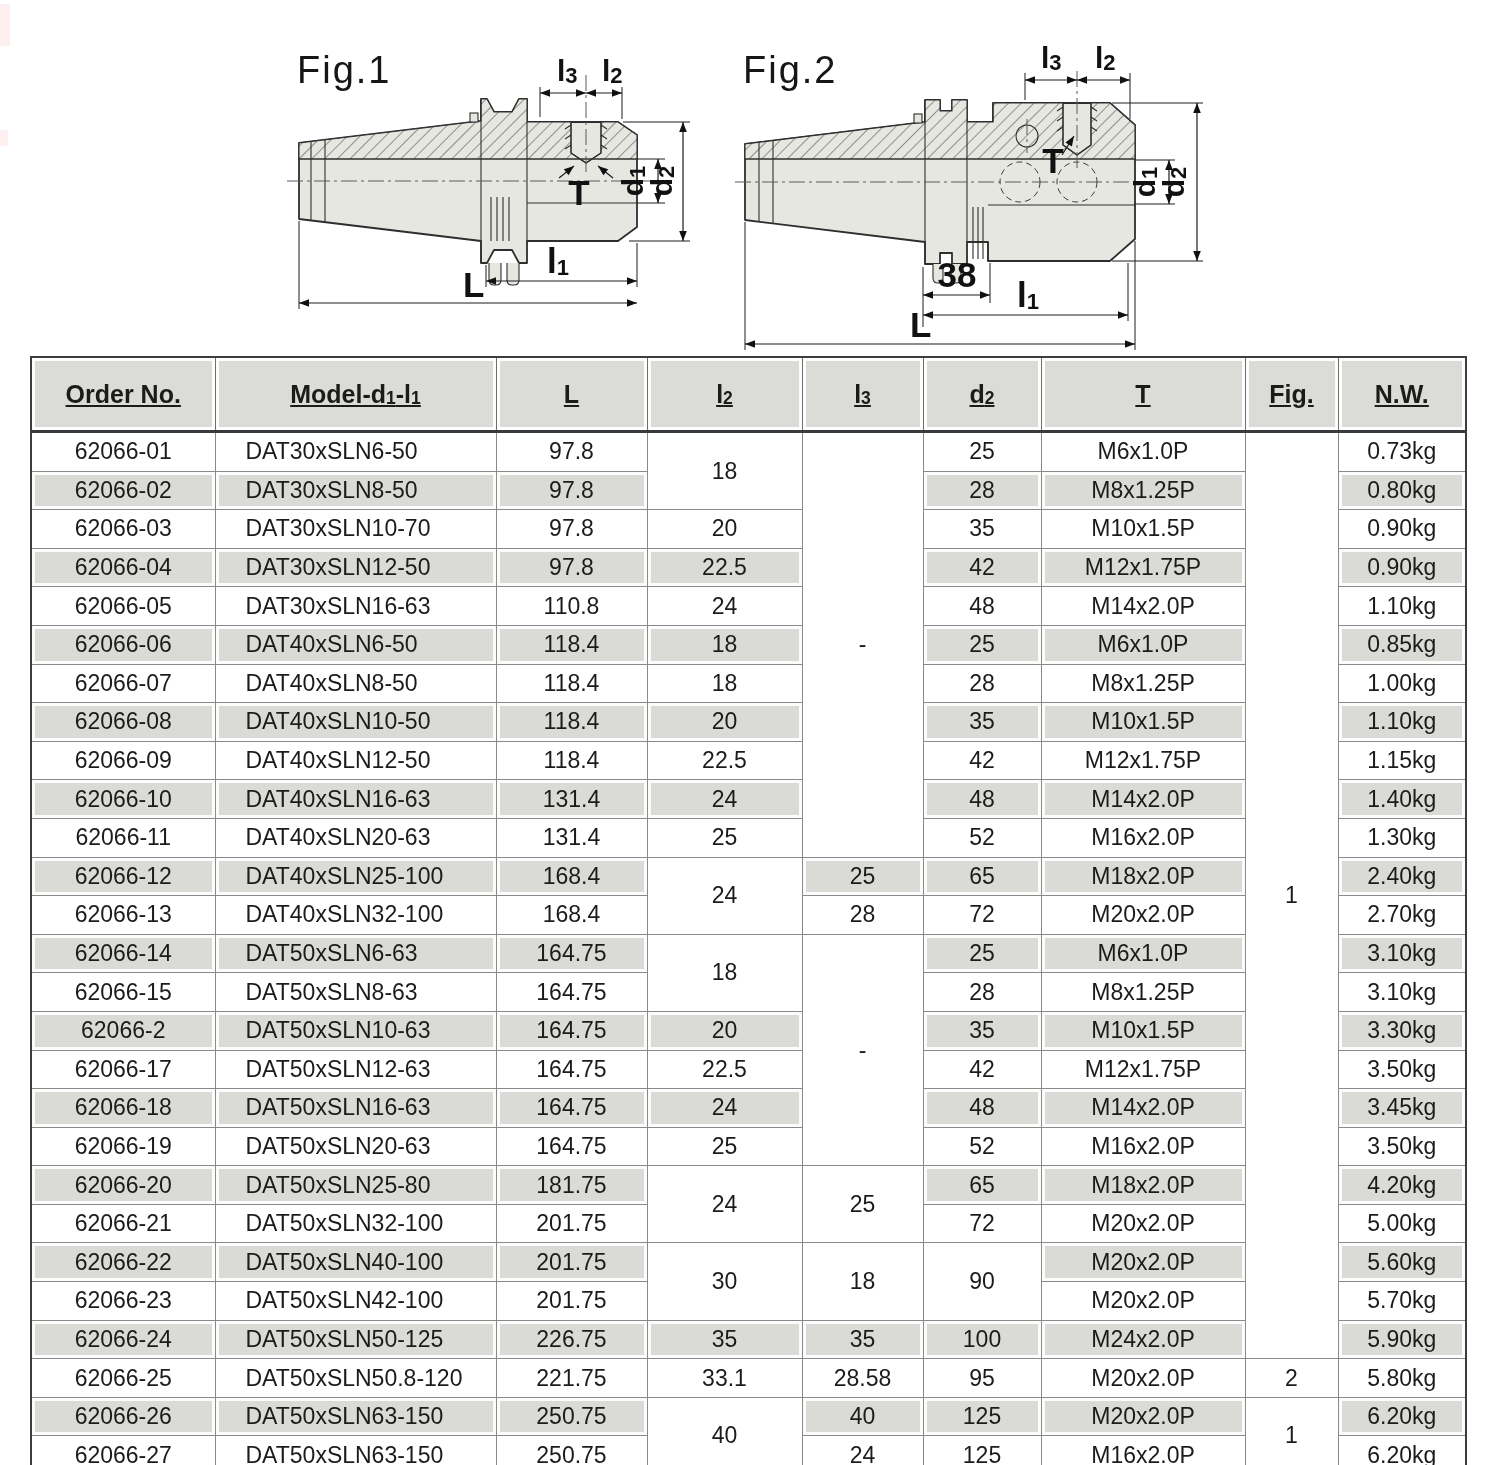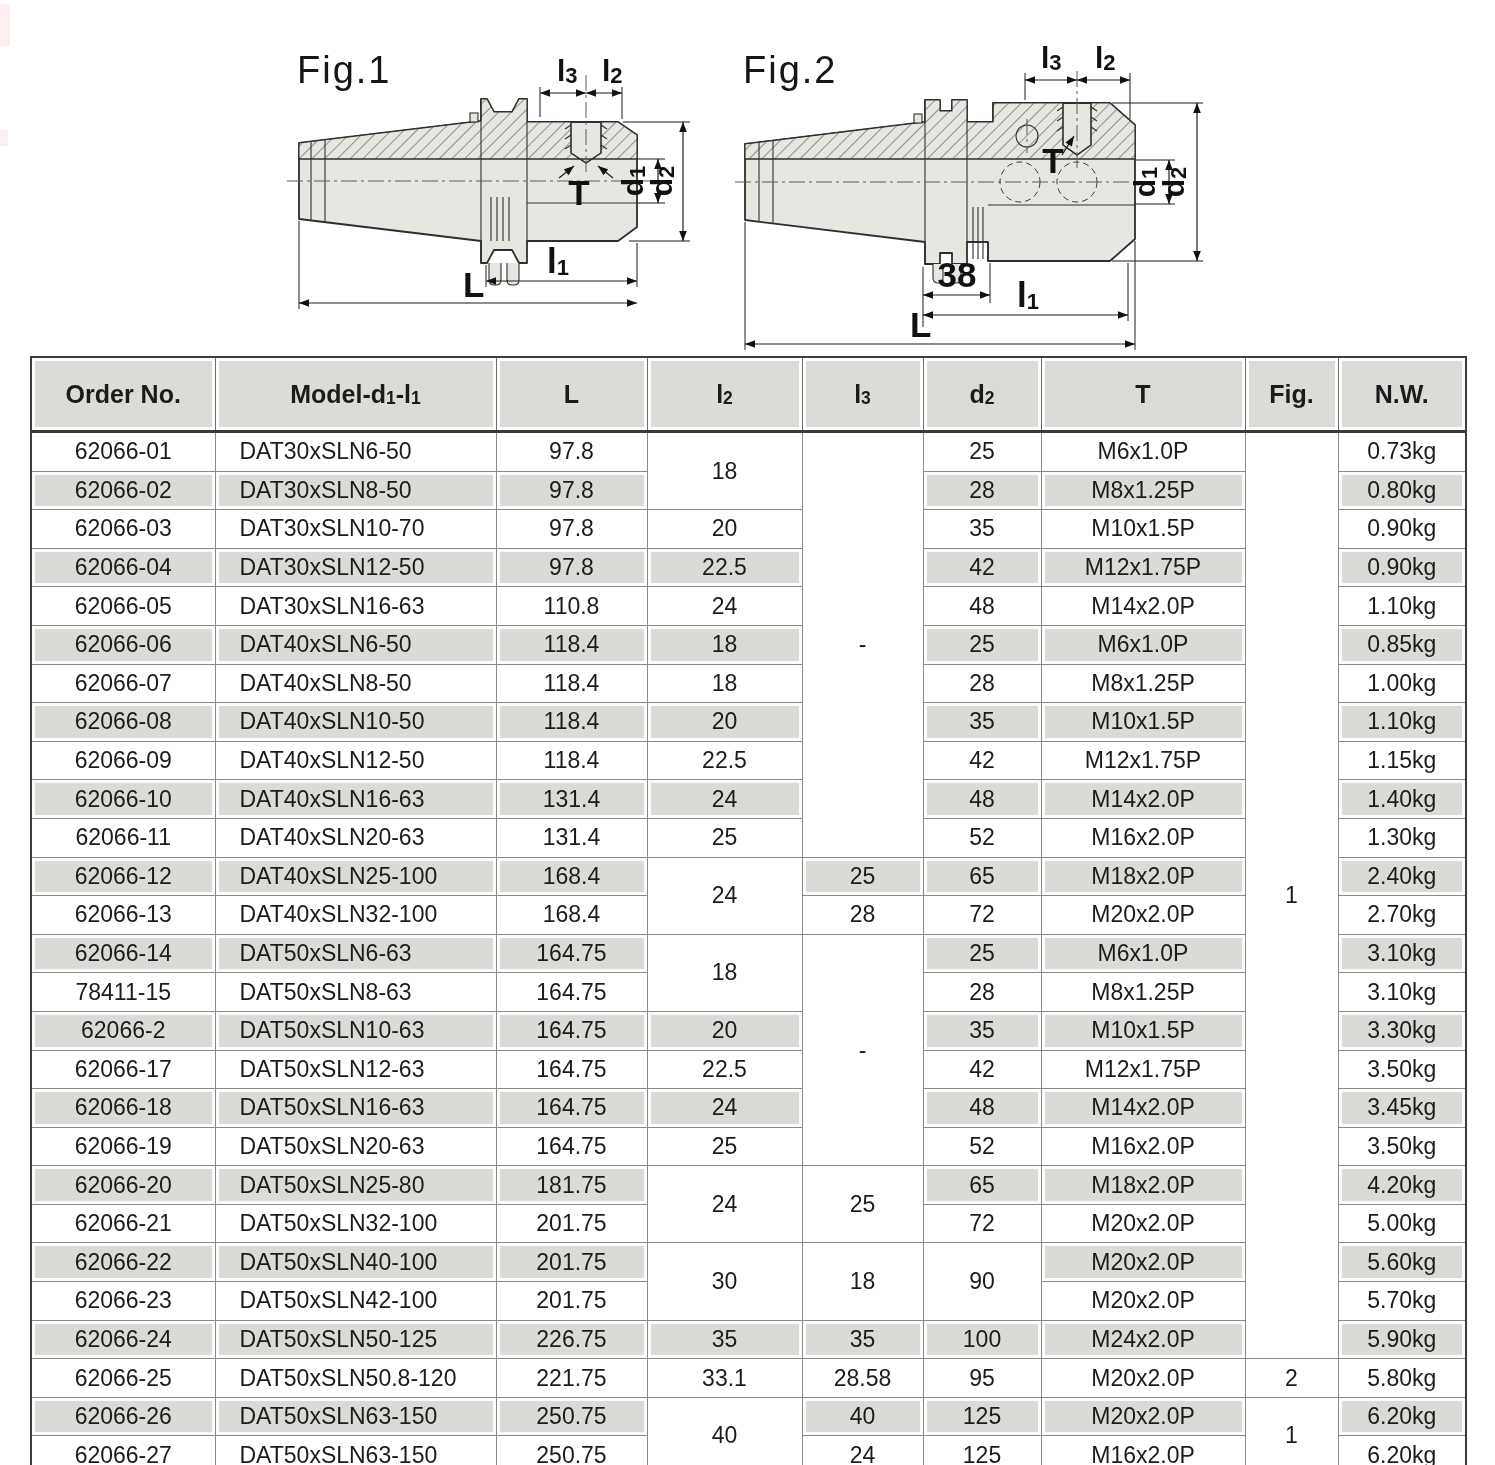--- a/index.html
+++ b/index.html
@@ -36,33 +36,34 @@
   #spec-table{
     position:absolute;left:30px;top:356px;width:1435px;
     border-collapse:collapse;table-layout:fixed;
     border:2px solid #3d3d3d;
   }
   #spec-table th{
     height:70px;background:#dbdbd7;font-size:25px;font-weight:bold;
     text-align:center;vertical-align:middle;
     border:1px solid #6f6f6f;border-bottom:3px solid #3a3a3a;
     box-shadow:inset 3px 0 0 #fdfdfd, inset -3px 0 0 #fdfdfd, inset 0 -3px 0 #fdfdfd, inset 0 3px 0 #fdfdfd;
+    text-decoration:underline;
   }
   #spec-table td{
     height:37.6px;font-size:23px;text-align:center;vertical-align:middle;
     border:1px solid #8a8a8a;background:#ffffff;padding:0;
     white-space:nowrap;overflow:hidden;
   }
   #spec-table td.shade{
     background:#dadad6;
     box-shadow:inset 0 3px 0 #fcfcfc, inset 0 -3px 0 #fcfcfc, inset 3px 0 0 #fcfcfc, inset -3px 0 0 #fcfcfc;
   }
   #spec-table td.merged{background:#ffffff;}
   #spec-table td.order{font-weight:normal;}
-  #spec-table td.model{text-align:left;padding-left:24px;}
+  #spec-table td.model{text-align:left;padding-left:30px;}
   .sub{font-size:0.7em;position:relative;top:1px;}
   col.c-order{width:184px;} col.c-model{width:281px;} col.c-L{width:151px;}
   col.c-l2{width:155px;} col.c-l3{width:121px;} col.c-d2{width:118px;}
   col.c-T{width:204px;} col.c-fig{width:93px;} col.c-nw{width:128px;}
 </style>
 </head>
 <body>
 
 <div id="scan-mark-top" class="scan-mark"></div>
 <div id="scan-mark-mid" class="scan-mark"></div>
@@ -350,21 +351,21 @@
         <td class="shade order">62066-14</td>
         <td class="shade model">DAT50xSLN6-63</td>
         <td class="shade">164.75</td>
         <td rowspan="2" class="merged">18</td>
         <td rowspan="6" class="merged">-</td>
         <td class="shade">25</td>
         <td class="shade">M6x1.0P</td>
         <td class="shade">3.10kg</td>
       </tr>
       <tr>
-        <td class="order">78411-15</td>
+        <td class="order">62066-15</td>
         <td class="model">DAT50xSLN8-63</td>
         <td>164.75</td>
         <td>28</td>
         <td>M8x1.25P</td>
         <td>3.10kg</td>
       </tr>
       <tr>
         <td class="shade order">62066-2</td>
         <td class="shade model">DAT50xSLN10-63</td>
         <td class="shade">164.75</td>

